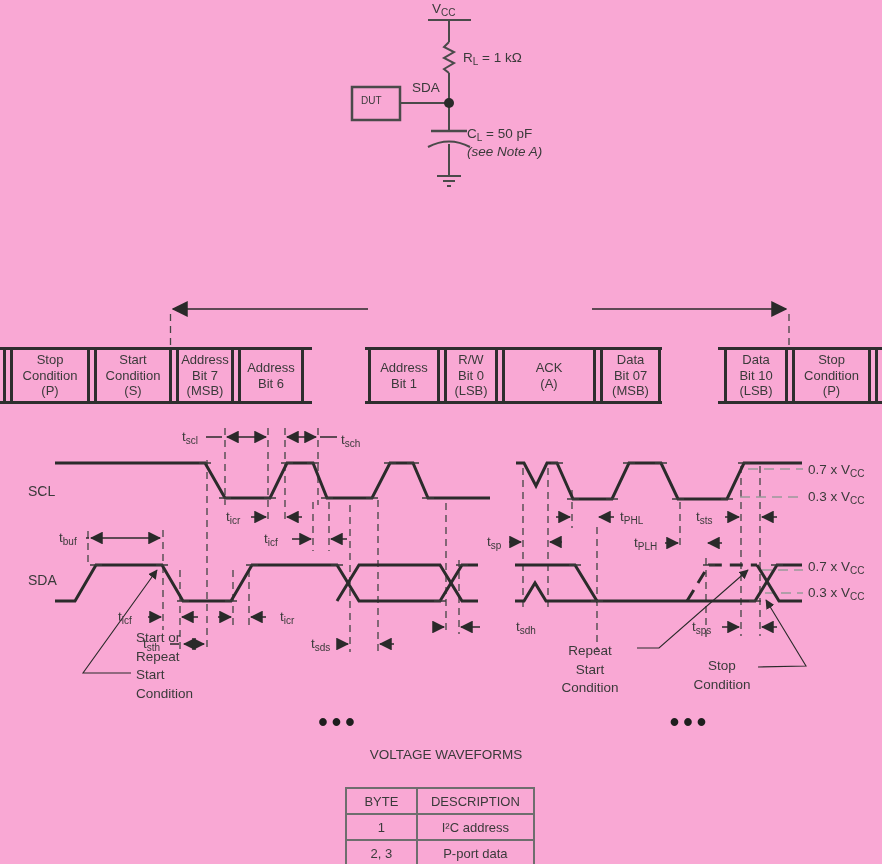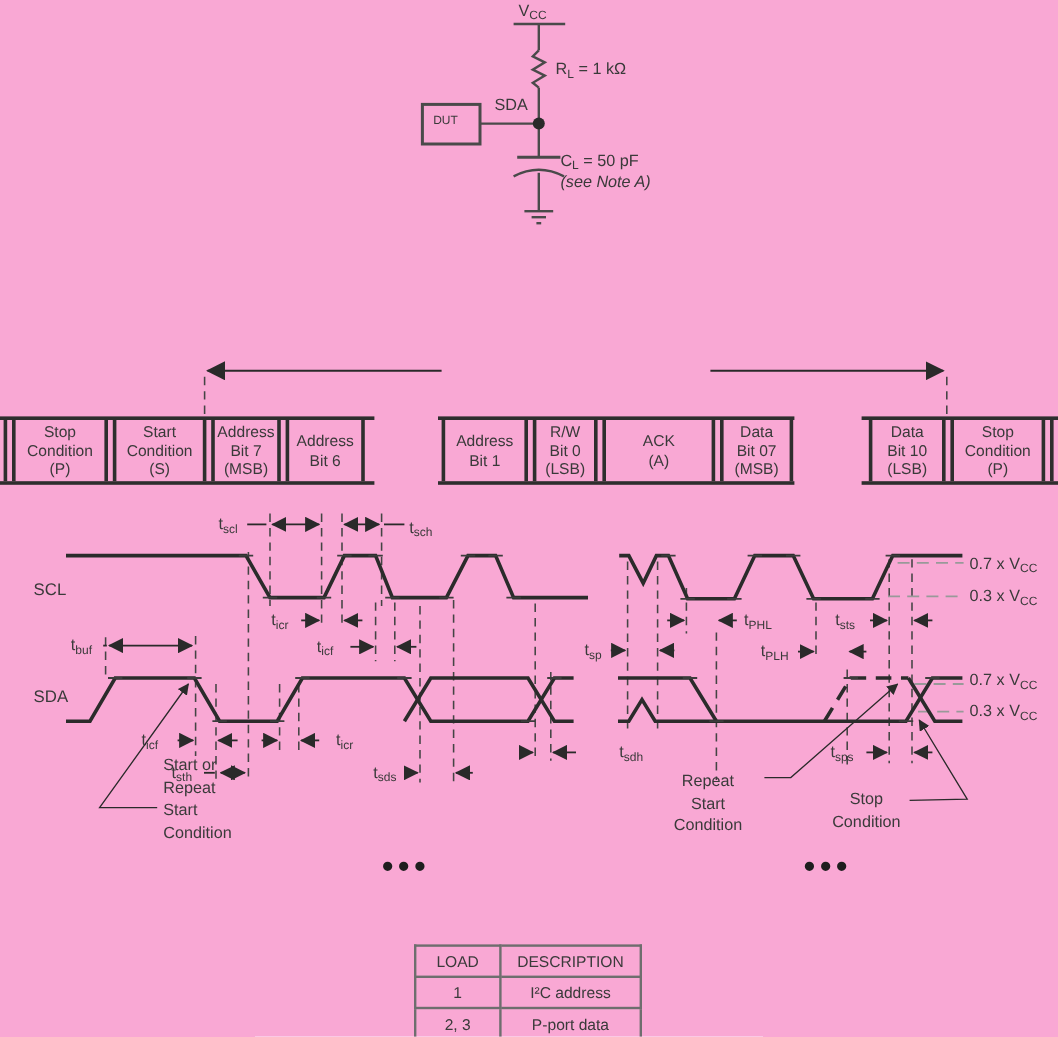--- a/index.html
+++ b/index.html
@@ -236,25 +236,26 @@
   <div class="txt" style="left:136px;top:629px;line-height:18.5px;">Start or
 Repeat
 Start
 Condition</div>
   <div class="txt center" style="left:544px;top:642px;width:92px;line-height:18.5px;">Repeat
 Start
 Condition</div>
   <div class="txt center" style="left:676px;top:657px;width:92px;line-height:18.5px;">Stop
 Condition</div>
 
+  <div class="txt center" style="left:346px;top:746px;width:200px;">VOLTAGE WAVEFORMS</div>
 
   <table id="bytetable">
     <tbody>
         <tr>
-      <td class="col-byte">LOAD</td>
+      <td class="col-byte">BYTE</td>
       <td class="col-desc">DESCRIPTION</td>
     </tr>
     <tr>
       <td>1</td>
       <td>I²C address</td>
     </tr>
     <tr>
       <td>2, 3</td>
       <td>P-port data</td>
     </tr>

